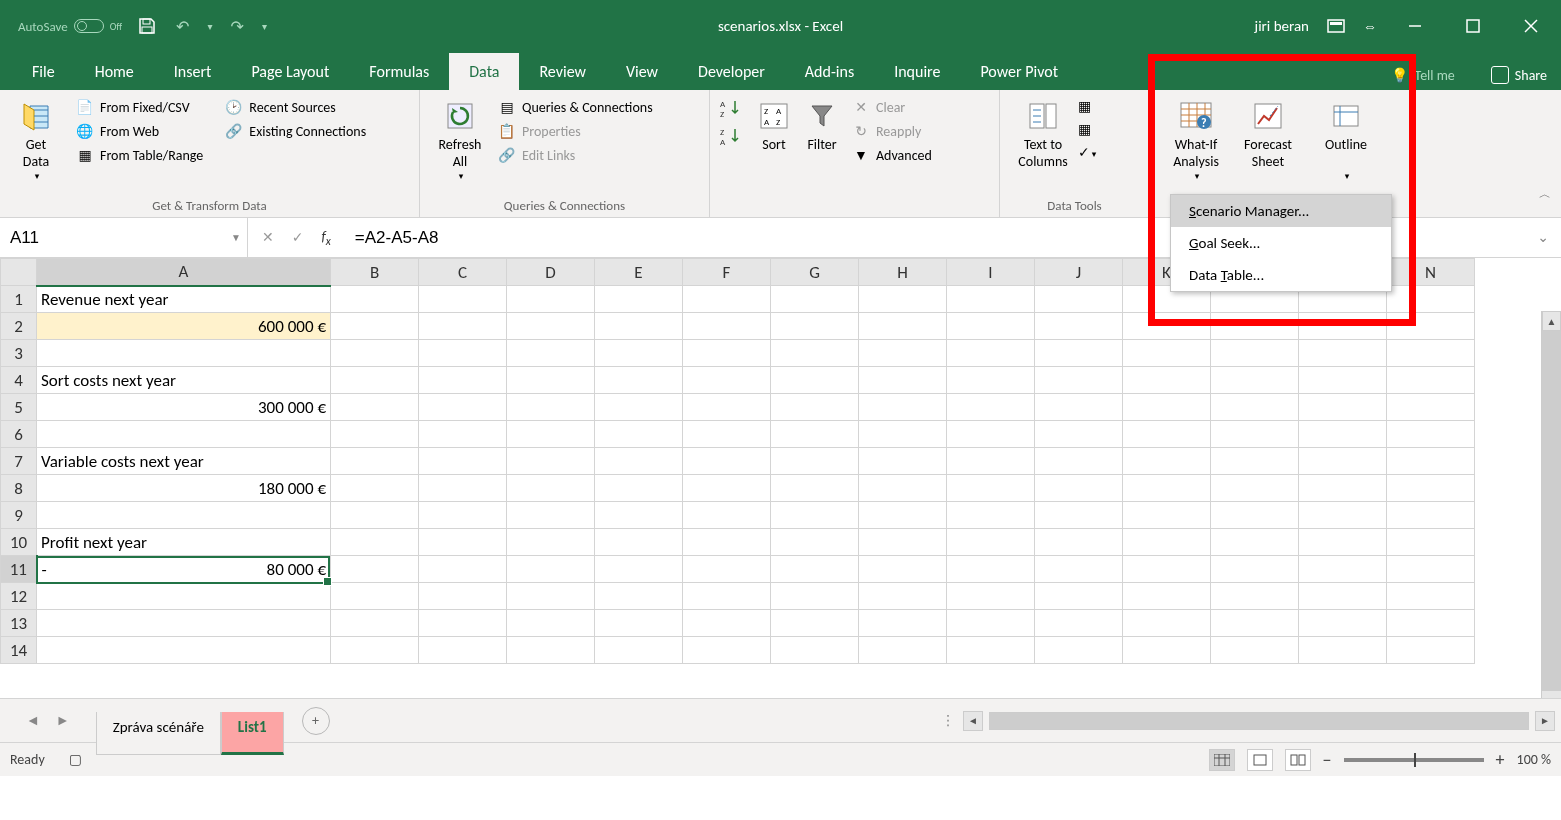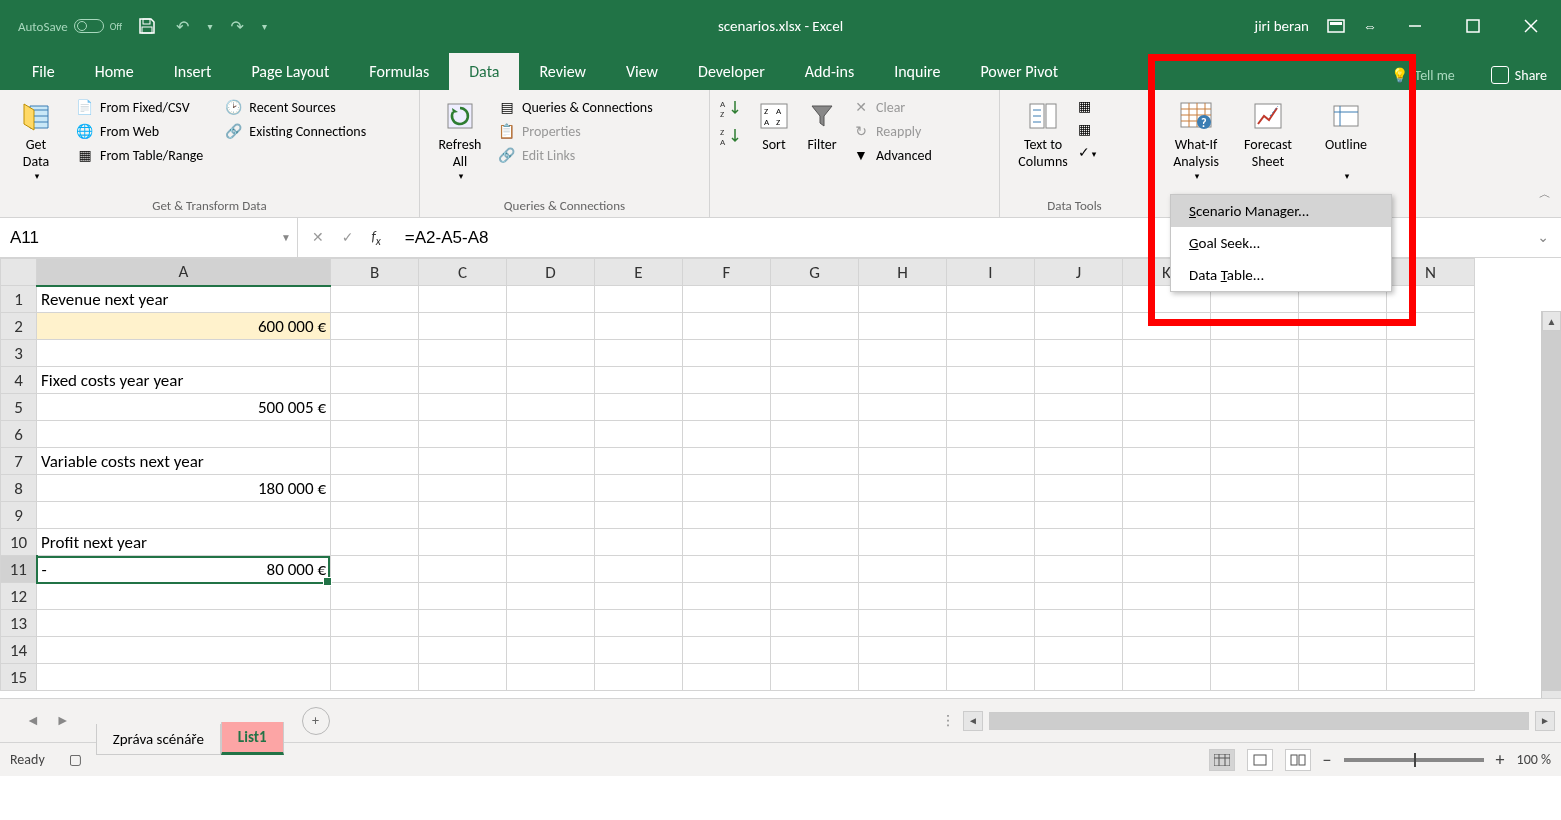--- a/index.html
+++ b/index.html
@@ -35,21 +35,21 @@
 .small-btn { display: flex; align-items: center; gap: 6px; padding: 2px 6px; cursor: pointer; font-size: 14px; white-space: nowrap; }
 .small-btn .si { width: 18px; height: 18px; display: inline-flex; align-items: center; justify-content: center; }
 .caret { font-size: 9px; margin-left: 2px; }
 .collapse-btn { position: absolute; right: 10px; top: 96px; color: #666; cursor: pointer; font-size: 12px; }
 
 
 svg { display: block; }
 
 
 .formula-bar { height: 40px; border-bottom: 1px solid #d4d4d4; display: flex; align-items: center; background: #fff; }
-.name-box { width: 298px; height: 100%; border-right: 1px solid #d4d4d4; display: flex; align-items: center; padding: 0 10px; position: relative; background:#fff; }
+.name-box { width: 248px; height: 100%; border-right: 1px solid #d4d4d4; display: flex; align-items: center; padding: 0 10px; position: relative; background:#fff; }
 .name-box input { border: none; outline: none; font-size: 17px; width: 100%; }
 .name-box .dd { position: absolute; right: 6px; color: #888; font-size: 10px; }
 .fb-btns { display: flex; align-items: center; gap: 18px; padding: 0 14px; color: #999; }
 .fb-input { flex: 1; padding: 0 10px; font-size: 17px; border:none; outline:none;}
 .fb-expand { padding: 0 12px; color: #888; cursor: pointer; }
 
 
 .grid-wrap { position: relative; background: #fff; height: 440px; overflow: hidden; }
 table.grid { border-collapse: collapse; table-layout: fixed; }
 .grid th, .grid td { border: 1px solid #d4d4d4; height: 27px; padding: 0 4px; font-size: 17px; font-family: Calibri, sans-serif; background: #fff; font-weight: normal; }
@@ -67,21 +67,21 @@
 
 
 .dropdown-menu { position: absolute; background: #fff; border: 1px solid #c6c6c6; box-shadow: 2px 2px 5px rgba(0,0,0,0.25); width: 222px; z-index: 50; }
 .dropdown-menu .mi { padding: 7px 18px; font-size: 15px; cursor: pointer; }
 .dropdown-menu .mi.hover { background: #d4d4d4; }
 .red-box { position: absolute; border: 7px solid #ff0000; z-index: 40; pointer-events:none;}
 
 
 .sheet-bar { height: 44px; border-top: 1px solid #d4d4d4; background: #f3f2f1; display: flex; align-items: center; position: relative; }
 .sheet-nav { display: flex; gap: 16px; padding: 0 26px; color: #888; }
-.sheet-tabs { display: flex; align-items: flex-end; height: 100%; margin-top: 25px; }
+.sheet-tabs { display: flex; height: 100%; margin-top: 25px; }
 .sheet-tab { padding: 6px 16px; border: 1px solid #ccc; border-top: none; background:#f3f2f1; cursor:pointer; font-size:15px;}
 .sheet-tab.active { background: #fca5a5; color: #217346; border-bottom: 3px solid #217346; font-weight:bold;}
 .add-sheet { width:28px; height:28px; border:1px solid #b8b8b8; border-radius:50%; display:flex; align-items:center; justify-content:center; margin-left:18px; cursor:pointer; color:#666;}
 .hscroll { flex:1; display:flex; align-items:center; justify-content:flex-end; padding-right:6px;}
 .hscroll-track { height:18px; background:#e6e6e6; border:1px solid #ccc; width:540px; margin:0 6px; position:relative;}
 .hscroll-thumb { position:absolute; left:0; top:0; height:100%; width:100%; background:#cdcdcd;}
 .hscroll-btn { width:20px; height:20px; border:1px solid #ccc; background:#e6e6e6; display:flex; align-items:center; justify-content:center; cursor:pointer; font-size:10px; color:#555;}
 
 
 .status-bar { height: 34px; background: #f3f2f1; border-top:1px solid #d4d4d4; display:flex; align-items:center; padding:0 10px; font-size:14px; color:#444;}
@@ -480,38 +480,38 @@
           <td></td>
           <td></td>
           <td></td>
           <td></td>
           <td></td>
           <td></td>
           <td></td>
         </tr>
       <tr>
           <th class="rowhdr">4</th>
-          <td class="colA">Fixed costs year year</td>
+          <td class="colA">Sort costs next year</td>
           <td></td>
           <td></td>
           <td></td>
           <td></td>
           <td></td>
           <td></td>
           <td></td>
           <td></td>
           <td></td>
           <td></td>
           <td></td>
           <td></td>
           <td></td>
         </tr>
       <tr>
           <th class="rowhdr">5</th>
-          <td class="colA ralign">500 005 €</td>
+          <td class="colA ralign">300 000 €</td>
           <td></td>
           <td></td>
           <td></td>
           <td></td>
           <td></td>
           <td></td>
           <td></td>
           <td></td>
           <td></td>
           <td></td>
@@ -653,37 +653,20 @@
           <td></td>
           <td></td>
           <td></td>
           <td></td>
           <td></td>
           <td></td>
           <td></td>
         </tr>
       <tr>
           <th class="rowhdr">14</th>
-          <td class="colA"></td>
-          <td></td>
-          <td></td>
-          <td></td>
-          <td></td>
-          <td></td>
-          <td></td>
-          <td></td>
-          <td></td>
-          <td></td>
-          <td></td>
-          <td></td>
-          <td></td>
-          <td></td>
-        </tr>
-      <tr>
-          <th class="rowhdr">15</th>
           <td class="colA"></td>
           <td></td>
           <td></td>
           <td></td>
           <td></td>
           <td></td>
           <td></td>
           <td></td>
           <td></td>
           <td></td>

